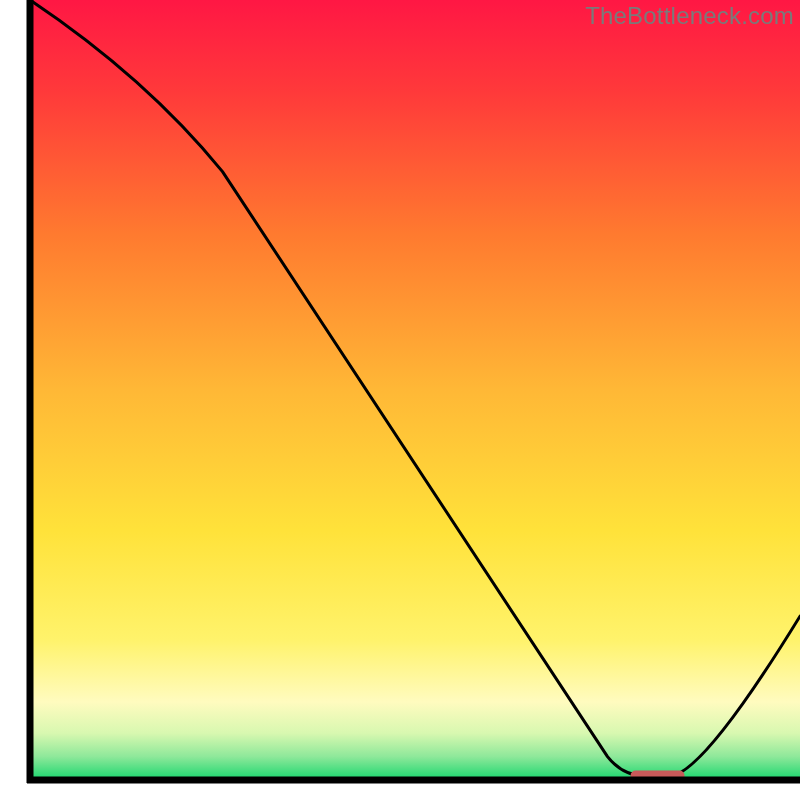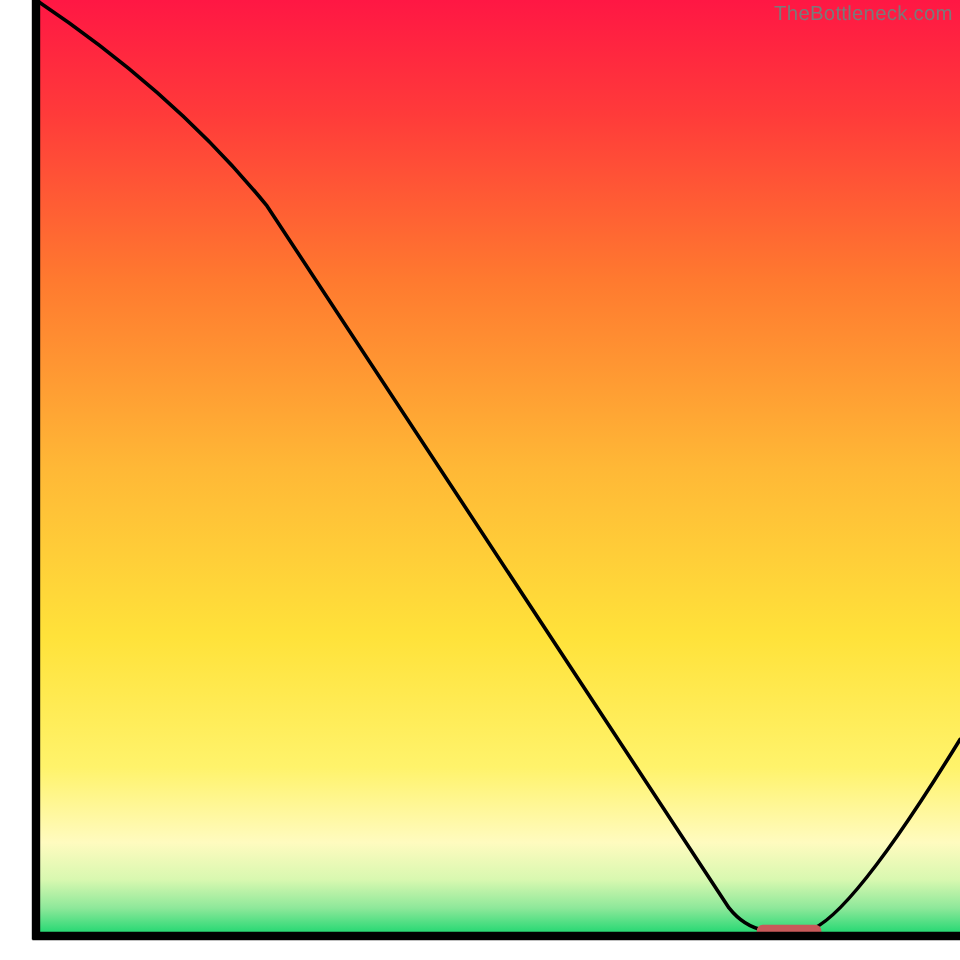--- a/index.html
+++ b/index.html
@@ -13,21 +13,21 @@
   .chart-container {
     position: relative;
     width: 800px;
     height: 800px;
   }
   .watermark {
     position: absolute;
     top: 2px;
     right: 6px;
     color: #7a7a7a;
-    font-size: 17px;
+    font-size: 24px;
     font-weight: 500;
     letter-spacing: 0.2px;
     z-index: 10;
     text-align: center;
   }
   svg {
     display: block;
   }
 </style>
 </head>

